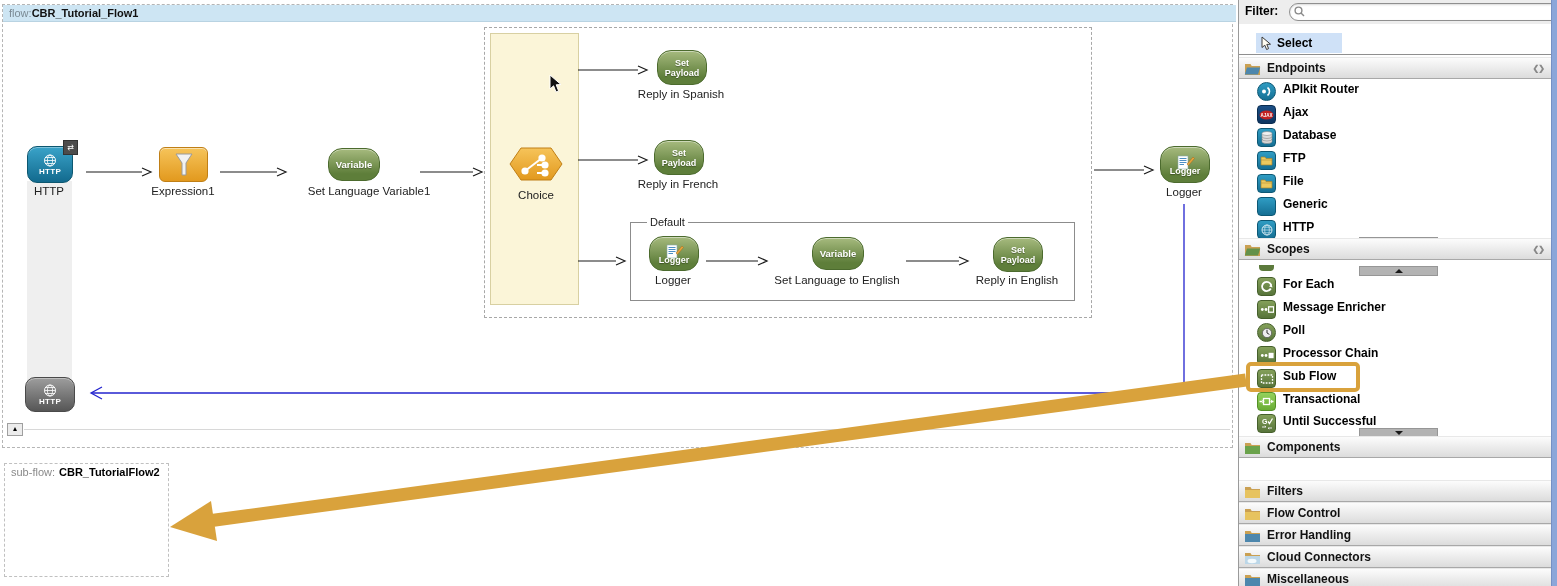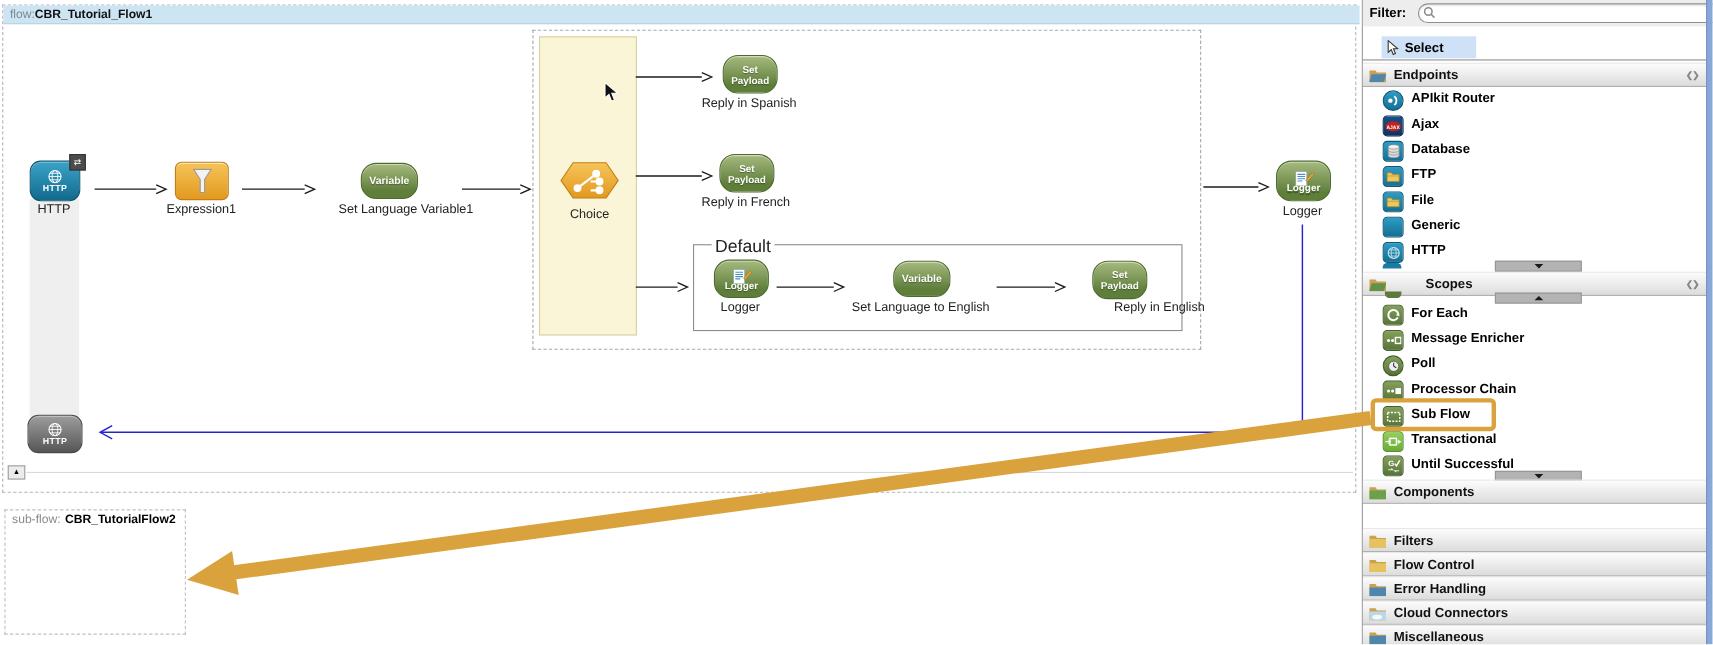--- a/index.html
+++ b/index.html
@@ -15,21 +15,21 @@
   .lbl{position:absolute;font-size:11.5px;color:#222;text-align:center;white-space:nowrap;}
   .gnode{position:absolute;background:linear-gradient(#a6ba7e,#5e7e3a 80%);border:1px solid #4c6b2e;border-radius:14px;color:#fff;font-weight:bold;text-align:center;display:flex;flex-direction:column;align-items:center;justify-content:center;box-shadow:inset 0 1px 0 rgba(255,255,255,.45);font-size:9px;line-height:10px;text-shadow:0 1px 1px rgba(0,0,0,.35);}
   .httpnode{position:absolute;width:44px;height:35px;border-radius:10px;display:flex;flex-direction:column;align-items:center;justify-content:center;color:#fff;font-size:8px;font-weight:bold;letter-spacing:.3px;box-shadow:inset 0 1px 0 rgba(255,255,255,.35);}
   .http-blue{background:linear-gradient(#3aa3c9,#126a8e);border:1px solid #0d5770;}
   .http-gray{background:linear-gradient(#9d9d9d,#565656);border:1px solid #4a4a4a;}
   .badge{position:absolute;width:13px;height:13px;background:#4c4c4c;border:1px solid #333;color:#fff;font-size:8px;display:flex;align-items:center;justify-content:center;}
   .orange-node{position:absolute;background:linear-gradient(#f6c45a,#e2991e);border:1px solid #c07f16;border-radius:6px;display:flex;align-items:center;justify-content:center;box-shadow:inset 0 1px 0 rgba(255,255,255,.5);}
   .panel-yellow{position:absolute;background:#fbf5d8;border:1px solid #d8d0a2;}
   .dashed-box{position:absolute;border:1px dashed #a8a8a8;}
   .default-box{position:absolute;border:1px solid #8c8c8c;background:#fff;}
-  .default-lab{position:absolute;font-size:16px;color:#222;background:#fff;padding:0 3px;}
+  .default-lab{position:absolute;font-size:11px;color:#222;background:#fff;padding:0 3px;}
   .splitter-line{position:absolute;height:1px;background:#d8d8d8;}
   .splitter-handle{position:absolute;width:14px;height:11px;background:#ececec;border:1px solid #9f9f9f;color:#000;font-size:8px;line-height:9px;text-align:center;}
   
   .subflow-title{position:absolute;font-size:11px;display:flex;align-items:center;padding:2px 0 0 6px;}
   .subflow-title .pre{color:#8a8a8a;margin-right:4px;}
   .subflow-title .nm{color:#000;font-weight:bold;}
   
   .palette{position:absolute;left:1238px;top:0;width:313px;height:586px;background:#fff;border-left:1px solid #9a9a9a;}
   .pal-filter-row{position:absolute;left:0;top:0;width:100%;height:24px;background:#ededed;}
   .pal-filter-label{position:absolute;left:6px;top:4px;font-size:12px;font-weight:bold;color:#000;}
@@ -165,21 +165,21 @@
   <div class="lbl" style="left:624px;top:274px;width:98px;">Logger</div>
 
   <div class="gnode" style="left:812px;top:237px;width:50px;height:31px;font-size:9.5px;">
     <span>Variable</span>
   </div>
   <div class="lbl" style="left:767px;top:274px;width:140px;">Set Language to English</div>
 
   <div class="gnode" style="left:993px;top:237px;width:48px;height:33px;">
     <span style="width:40px;">Set Payload</span>
   </div>
-  <div class="lbl" style="left:1004px;top:274px;width:100px;">Reply in English</div>
+  <div class="lbl" style="left:967px;top:274px;width:100px;">Reply in English</div>
 
   <div class="gnode" style="left:1160px;top:146px;width:48px;height:35px;">
     <svg width="20" height="15" viewBox="0 0 20 15" style="margin-top:1px;">
         <rect x="3" y="1" width="10" height="13" fill="#fff" stroke="#8aa" stroke-width=".6"></rect>
         <path d="M4.5 3.5 H11.5 M4.5 5.5 H11.5 M4.5 7.5 H11.5 M4.5 9.5 H9" stroke="#4d8fc4" stroke-width="1"></path>
         <path d="M12 9 L18 2 L19.5 3.5 L13.5 10.5 Z" fill="#e8a33d" stroke="#9c6b1e" stroke-width=".5"></path>
       </svg>
     <span style="margin-top:-4px;">Logger</span>
   </div>
   <div class="lbl" style="left:1154px;top:186px;width:60px;">Logger</div>
@@ -286,21 +286,21 @@
             <path d="M1 6 H11 M1.7 3.2 H10.3 M1.7 8.8 H10.3" stroke="#cfe6f0" stroke-width=".7"></path>
           </svg>
         </span>
       <span>HTTP</span>
     </div>
     <div class="partial" style="left:18px;top:239px;width:17px;height:5px;border-radius:4px 4px 0 0;background:#1a7ca5;"></div>
     <div class="pal-scroll" style="top:237px;">
         <span class="tri tri-down"></span>
       </div>
 
-    <div class="pal-header" style="top:247px;gap:29px;">
+    <div class="pal-header" style="top:238px;">
       <svg class="ficon" width="17" height="13" viewBox="0 0 17 13">
           <path d="M1 2 h5.5 l1.2 2 H16 v9 H1 z" fill="#caa052"></path>
           <path d="M3 5.5 L16.2 5.5 L14 12.5 L0.8 12.5 Z" fill="#63914a"></path>
         </svg>
       <span>Scopes</span>
       <span class="pal-pin">❮❯</span>
     </div>
     <div class="partial" style="left:20px;top:265px;width:15px;height:6px;border-radius:0 0 4px 4px;background:#5c7a3c;"></div>
     <div class="pal-scroll" style="top:266px;">
         <span class="tri tri-up"></span>

